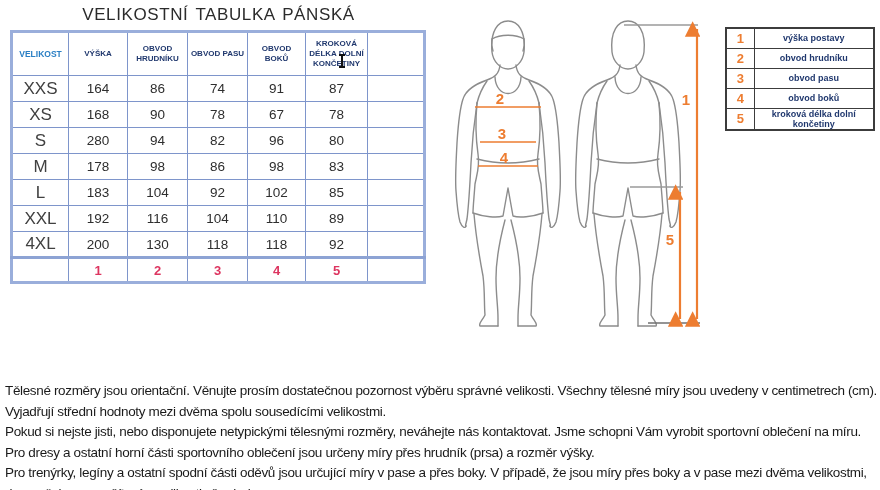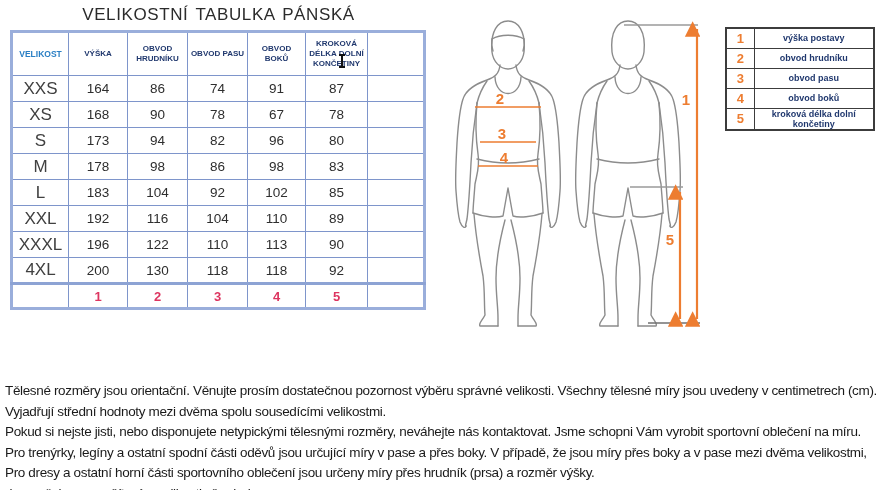--- a/index.html
+++ b/index.html
@@ -84,21 +84,21 @@
       <td class="row-size">XS</td>
       <td>168</td>
       <td>90</td>
       <td>78</td>
       <td>67</td>
       <td>78</td>
       <td></td>
     </tr>
     <tr>
       <td class="row-size">S</td>
-      <td>173</td>
+      <td>280</td>
       <td>94</td>
       <td>82</td>
       <td>96</td>
       <td>80</td>
       <td></td>
     </tr>
     <tr>
       <td class="row-size">M</td>
       <td>178</td>
       <td>98</td>
@@ -116,29 +116,20 @@
       <td>85</td>
       <td></td>
     </tr>
     <tr>
       <td class="row-size">XXL</td>
       <td>192</td>
       <td>116</td>
       <td>104</td>
       <td>110</td>
       <td>89</td>
-      <td></td>
-    </tr>
-    <tr>
-      <td class="row-size">XXXL</td>
-      <td>196</td>
-      <td>122</td>
-      <td>110</td>
-      <td>113</td>
-      <td>90</td>
       <td></td>
     </tr>
     <tr>
       <td class="row-size">4XL</td>
       <td>200</td>
       <td>130</td>
       <td>118</td>
       <td>118</td>
       <td>92</td>
       <td></td>
@@ -253,16 +244,16 @@
     <td class="num">5</td>
     <td class="lbl">kroková délka dolní končetiny</td>
   </tr>
 </tbody>
   </table>
 
 <div class="notes">
   <div class="line">Tělesné rozměry jsou orientační. Věnujte prosím dostatečnou pozornost výběru správné velikosti. Všechny tělesné míry jsou uvedeny v centimetrech (cm).</div>
   <div class="line">Vyjadřují střední hodnoty mezi dvěma spolu sousedícími velikostmi.</div>
   <div class="line">Pokud si nejste jisti, nebo disponujete netypickými tělesnými rozměry, neváhejte nás kontaktovat. Jsme schopni Vám vyrobit sportovní oblečení na míru.</div>
+  <div class="line">Pro dresy a ostatní horní části sportovního oblečení jsou určeny míry přes hrudník (prsa) a rozměr výšky.</div>
   <div class="line">Pro trenýrky, legíny a ostatní spodní části oděvů jsou určující míry v pase a přes boky. V případě, že jsou míry přes boky a v pase mezi dvěma velikostmi,</div>
-  <div class="line">Pro dresy a ostatní horní části sportovního oblečení jsou určeny míry přes hrudník (prsa) a rozměr výšky.</div>
   <div class="line">doporučujeme použít míru velikosti přes boky.</div>
 </div>
 
 </body></html>

